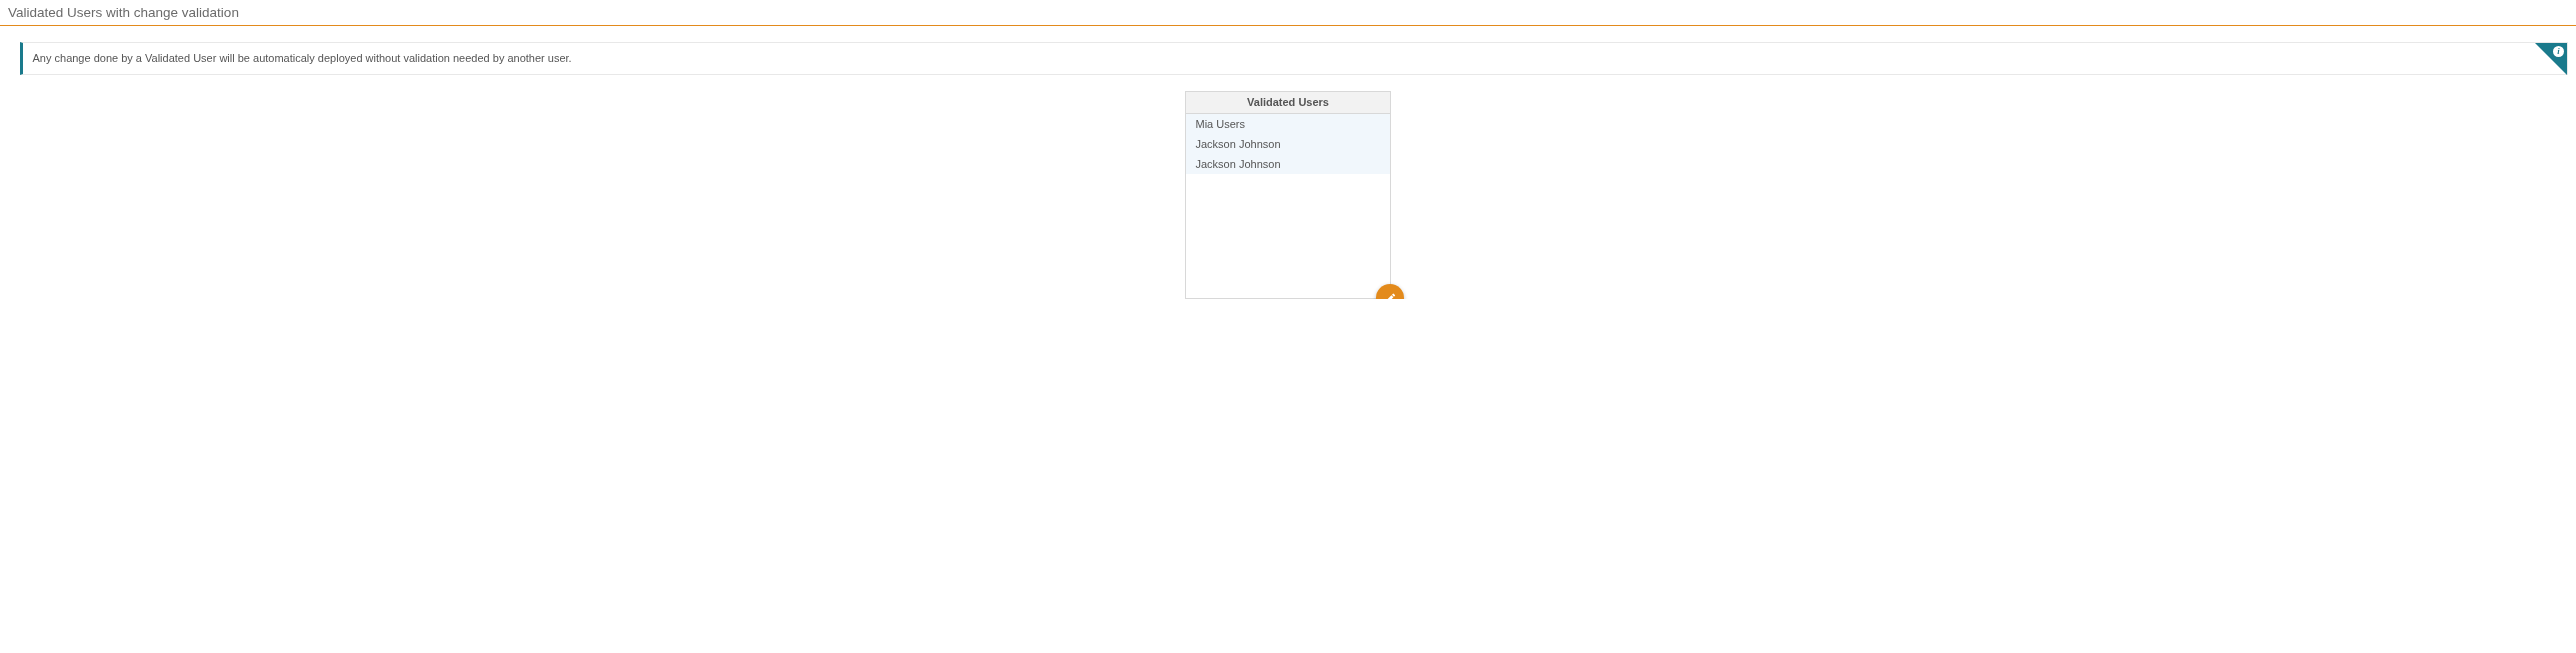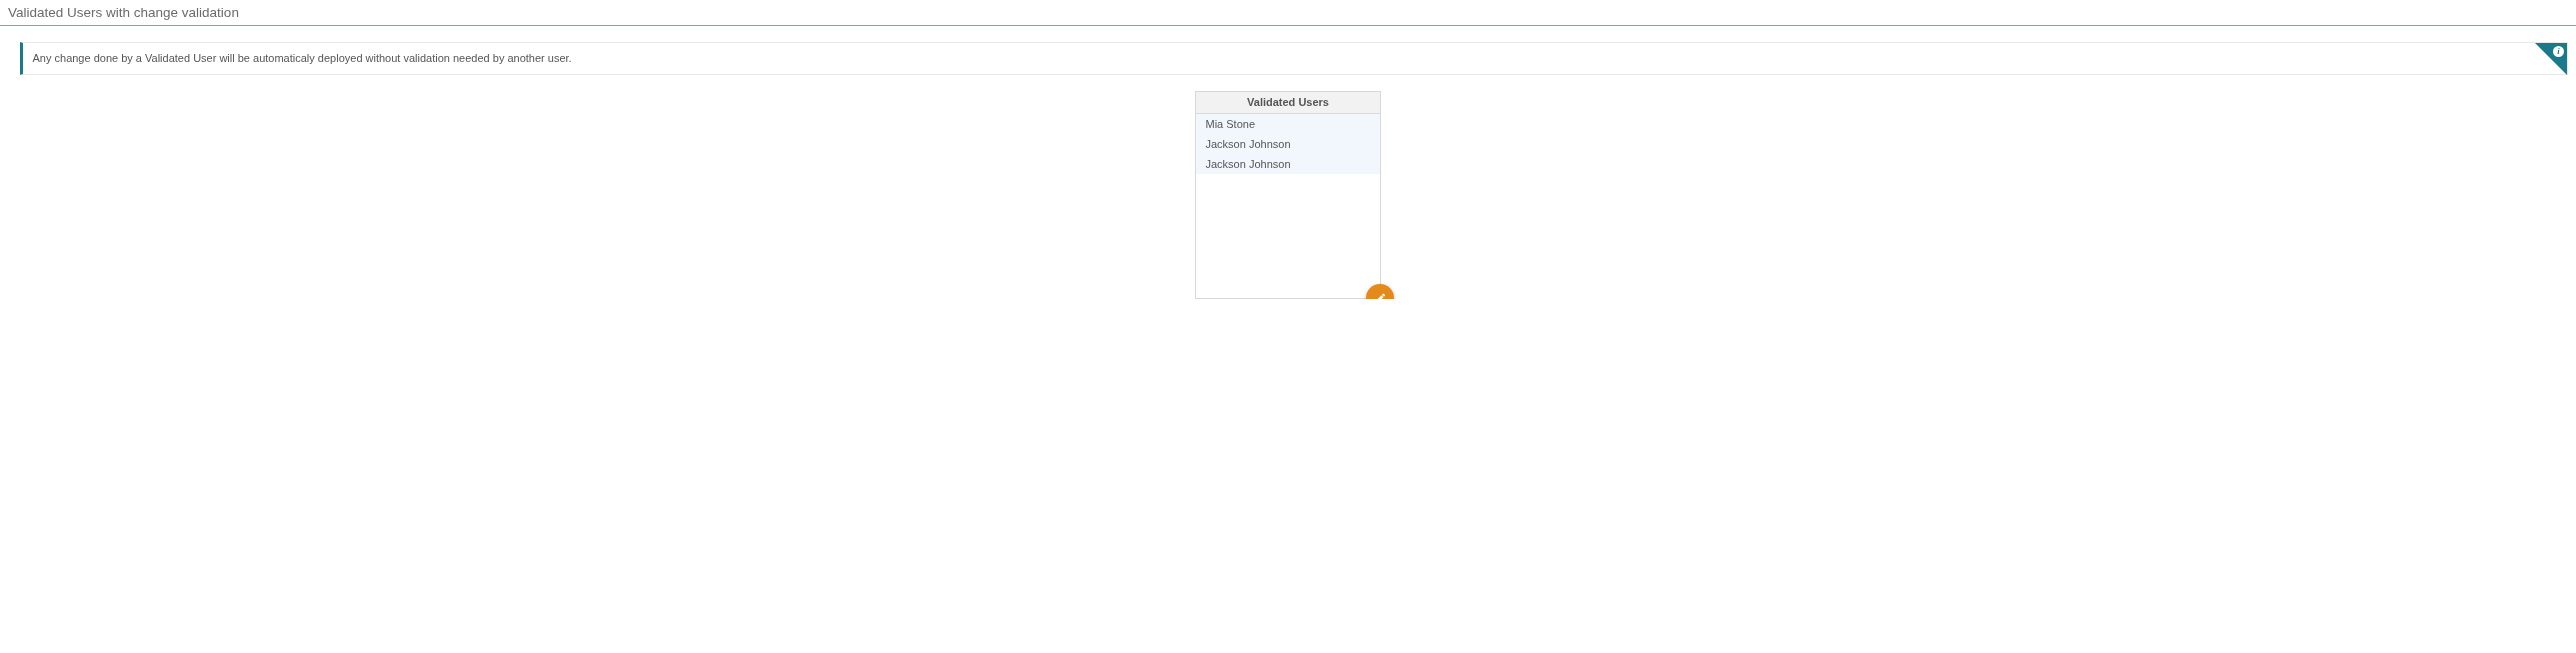--- a/index.html
+++ b/index.html
@@ -57,21 +57,21 @@
       font-style: italic;
       font-family: Georgia, serif;
     }
     .center-wrap {
       display: flex;
       justify-content: center;
       margin-top: 16px;
     }
     .panel {
       position: relative;
-      width: 186px;
+      width: 206px;
       border: 0.8px solid #d8d8d8;
       background: #ffffff;
       min-height: 206px;
     }
     .panel-header {
       background: #f2f2f2;
       border-bottom: 0.8px solid #d8d8d8;
       text-align: center;
       font-weight: bold;
       color: #555;
@@ -119,21 +119,21 @@
   <span>Any change done by a Validated User will be automaticaly deployed without validation needed by another user.</span>
   <div class="info-corner">
     <div class="info-corner-icon">i</div>
   </div>
 </div>
 
 <div class="center-wrap">
   <div class="panel">
     <div class="panel-header">Validated Users</div>
     <div class="panel-body">
-      <div class="user-row">Mia Stone</div>
+      <div class="user-row">Mia Users</div>
       <div class="user-row">Jackson Johnson</div>
       <div class="user-row">Jackson Johnson</div>
     </div>
     <div class="panel-empty-fill"></div>
     <div class="fab">
       <svg viewBox="0 0 24 24">
         <path d="M3 17.25V21h3.75l11.06-11.06-3.75-3.75L3 17.25zM20.71 7.04a1 1 0 0 0 0-1.41l-2.34-2.34a1 1 0 0 0-1.41 0l-1.83 1.83 3.75 3.75 1.83-1.83z"></path>
       </svg>
     </div>
   </div>

